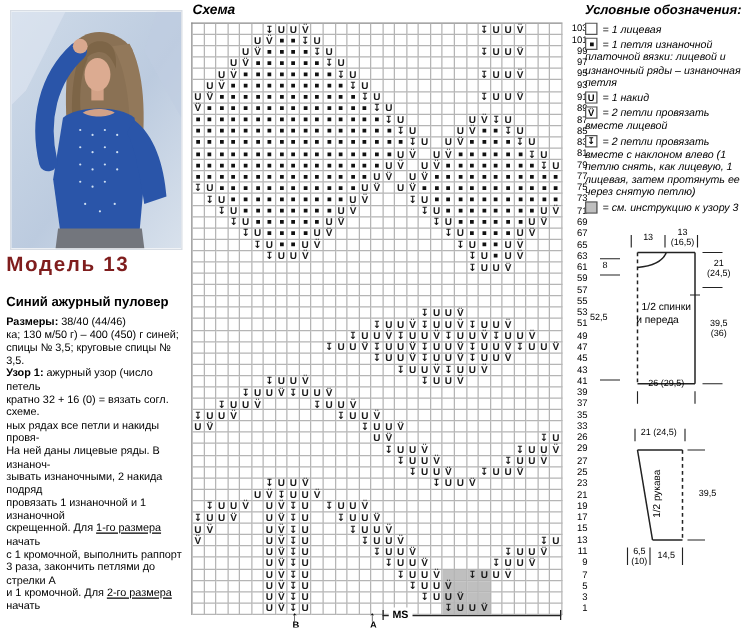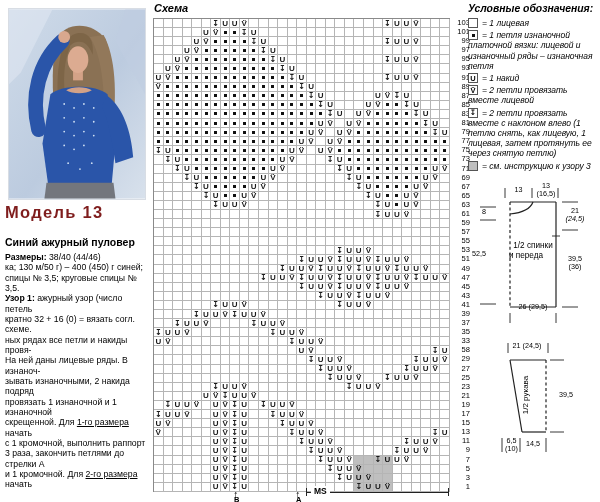--- a/index.html
+++ b/index.html
@@ -2329,21 +2329,21 @@
     <div class="rownum">51</div>
     <div class="rownum">49</div>
     <div class="rownum">47</div>
     <div class="rownum">45</div>
     <div class="rownum">43</div>
     <div class="rownum">41</div>
     <div class="rownum">39</div>
     <div class="rownum">37</div>
     <div class="rownum">35</div>
     <div class="rownum">33</div>
-    <div class="rownum">58</div>
+    <div class="rownum">26</div>
     <div class="rownum">29</div>
     <div class="rownum">27</div>
     <div class="rownum">25</div>
     <div class="rownum">23</div>
     <div class="rownum">21</div>
     <div class="rownum">19</div>
     <div class="rownum">17</div>
     <div class="rownum">15</div>
     <div class="rownum">13</div>
     <div class="rownum">11</div>
@@ -2398,21 +2398,21 @@
       <line x1="52" y1="130" x2="52" y2="140"></line>
       <line x1="98" y1="130" x2="98" y2="140"></line>
     </g>
   </svg>
   <div class="schema-label" style="left:47px;top:3px;width:27px;">13</div>
   <div class="schema-label" style="left:74px;top:-1px;width:28px;">13</div>
   <div class="schema-label" style="left:74px;top:7px;width:28px;">(16,5)</div>
   <div class="schema-label" style="left:16px;top:25px;width:20px;">8</div>
   <div class="schema-label" style="left:8px;top:67px;width:26px;">52,5</div>
   <div class="schema-label" style="left:102px;top:24px;width:30px;">21</div>
-  <div class="schema-label" style="left:102px;top:32px;width:30px;font-style:italic;">(24,5)</div>
+  <div class="schema-label" style="left:102px;top:32px;width:30px;">(24,5)</div>
   <div class="schema-label" style="left:102px;top:72px;width:30px;">39,5</div>
   <div class="schema-label" style="left:102px;top:80px;width:30px;">(36)</div>
   <div class="schema-label" style="left:40px;top:120px;width:70px;">26 (29,5)</div>
   <div class="schema-label big" style="left:52px;top:58px;width:46px;">1/2 спинки</div>
   <div class="schema-label big" style="left:45px;top:68px;width:46px;">и переда</div>
 </div>
 
 <div class="abs" id="sleeve-schematic">
   <svg viewBox="0 0 142 126" width="142" height="126">
     <g stroke="#222" stroke-width="1.2" fill="none">

